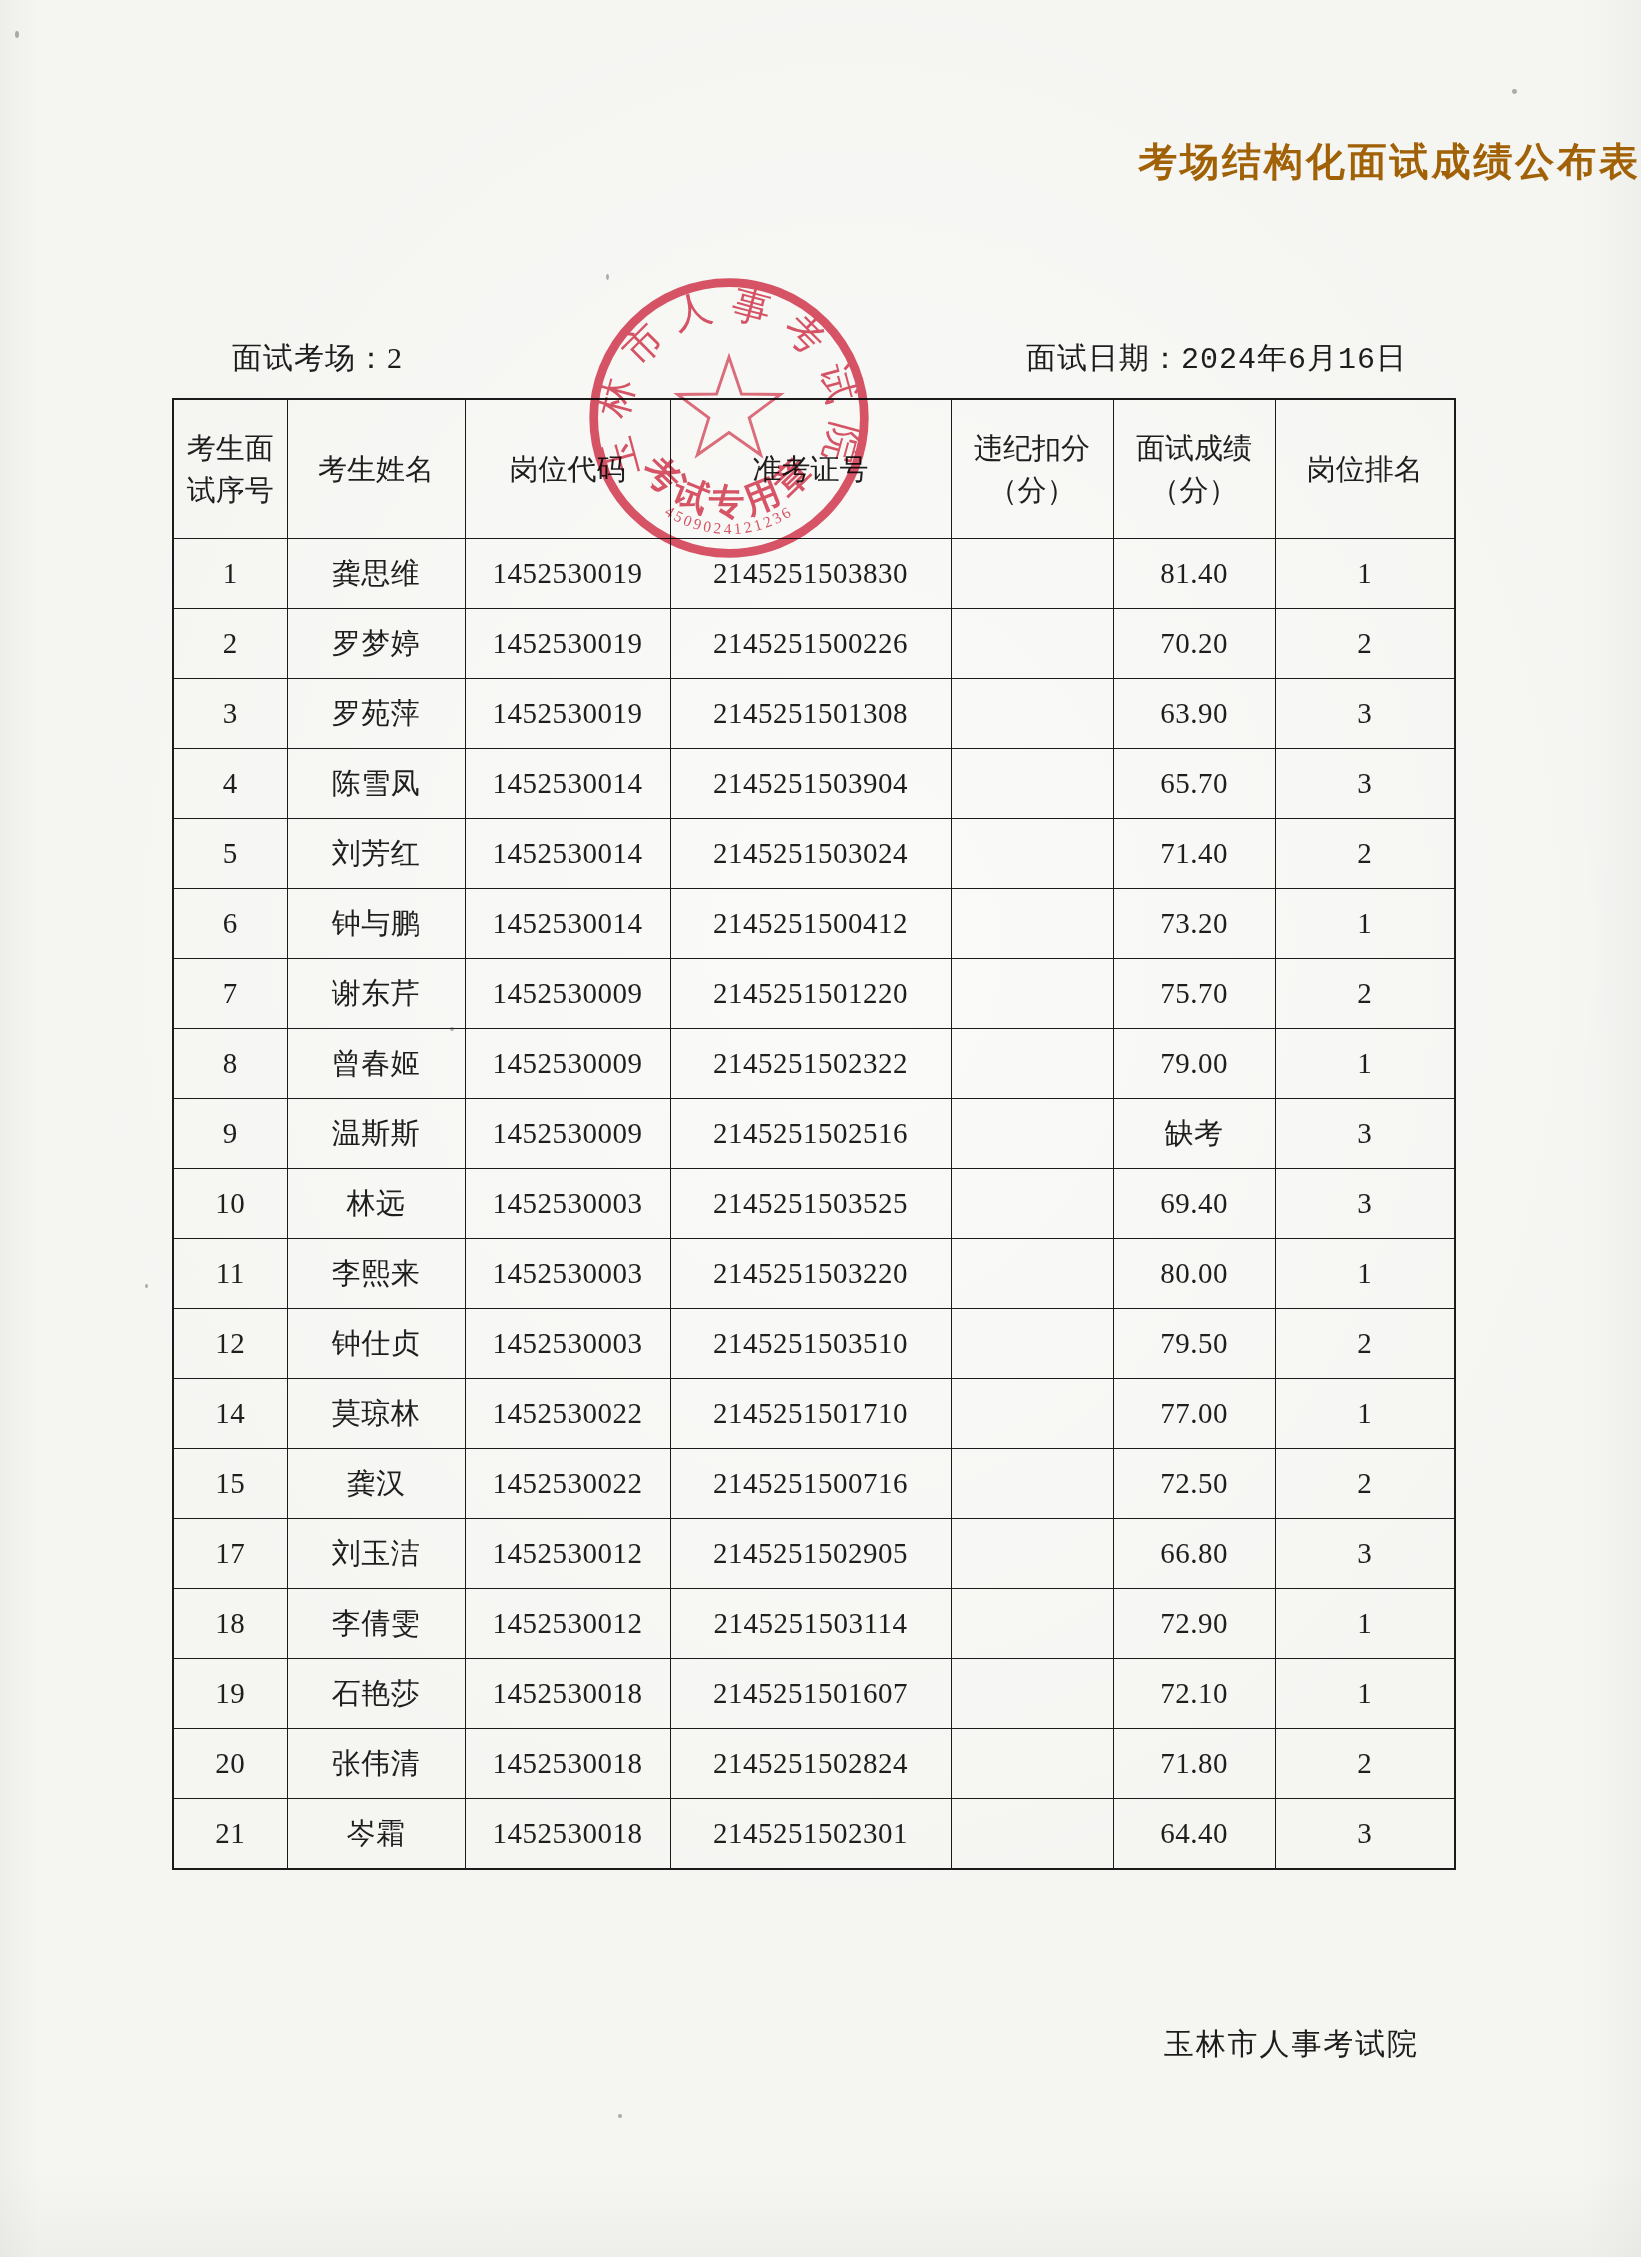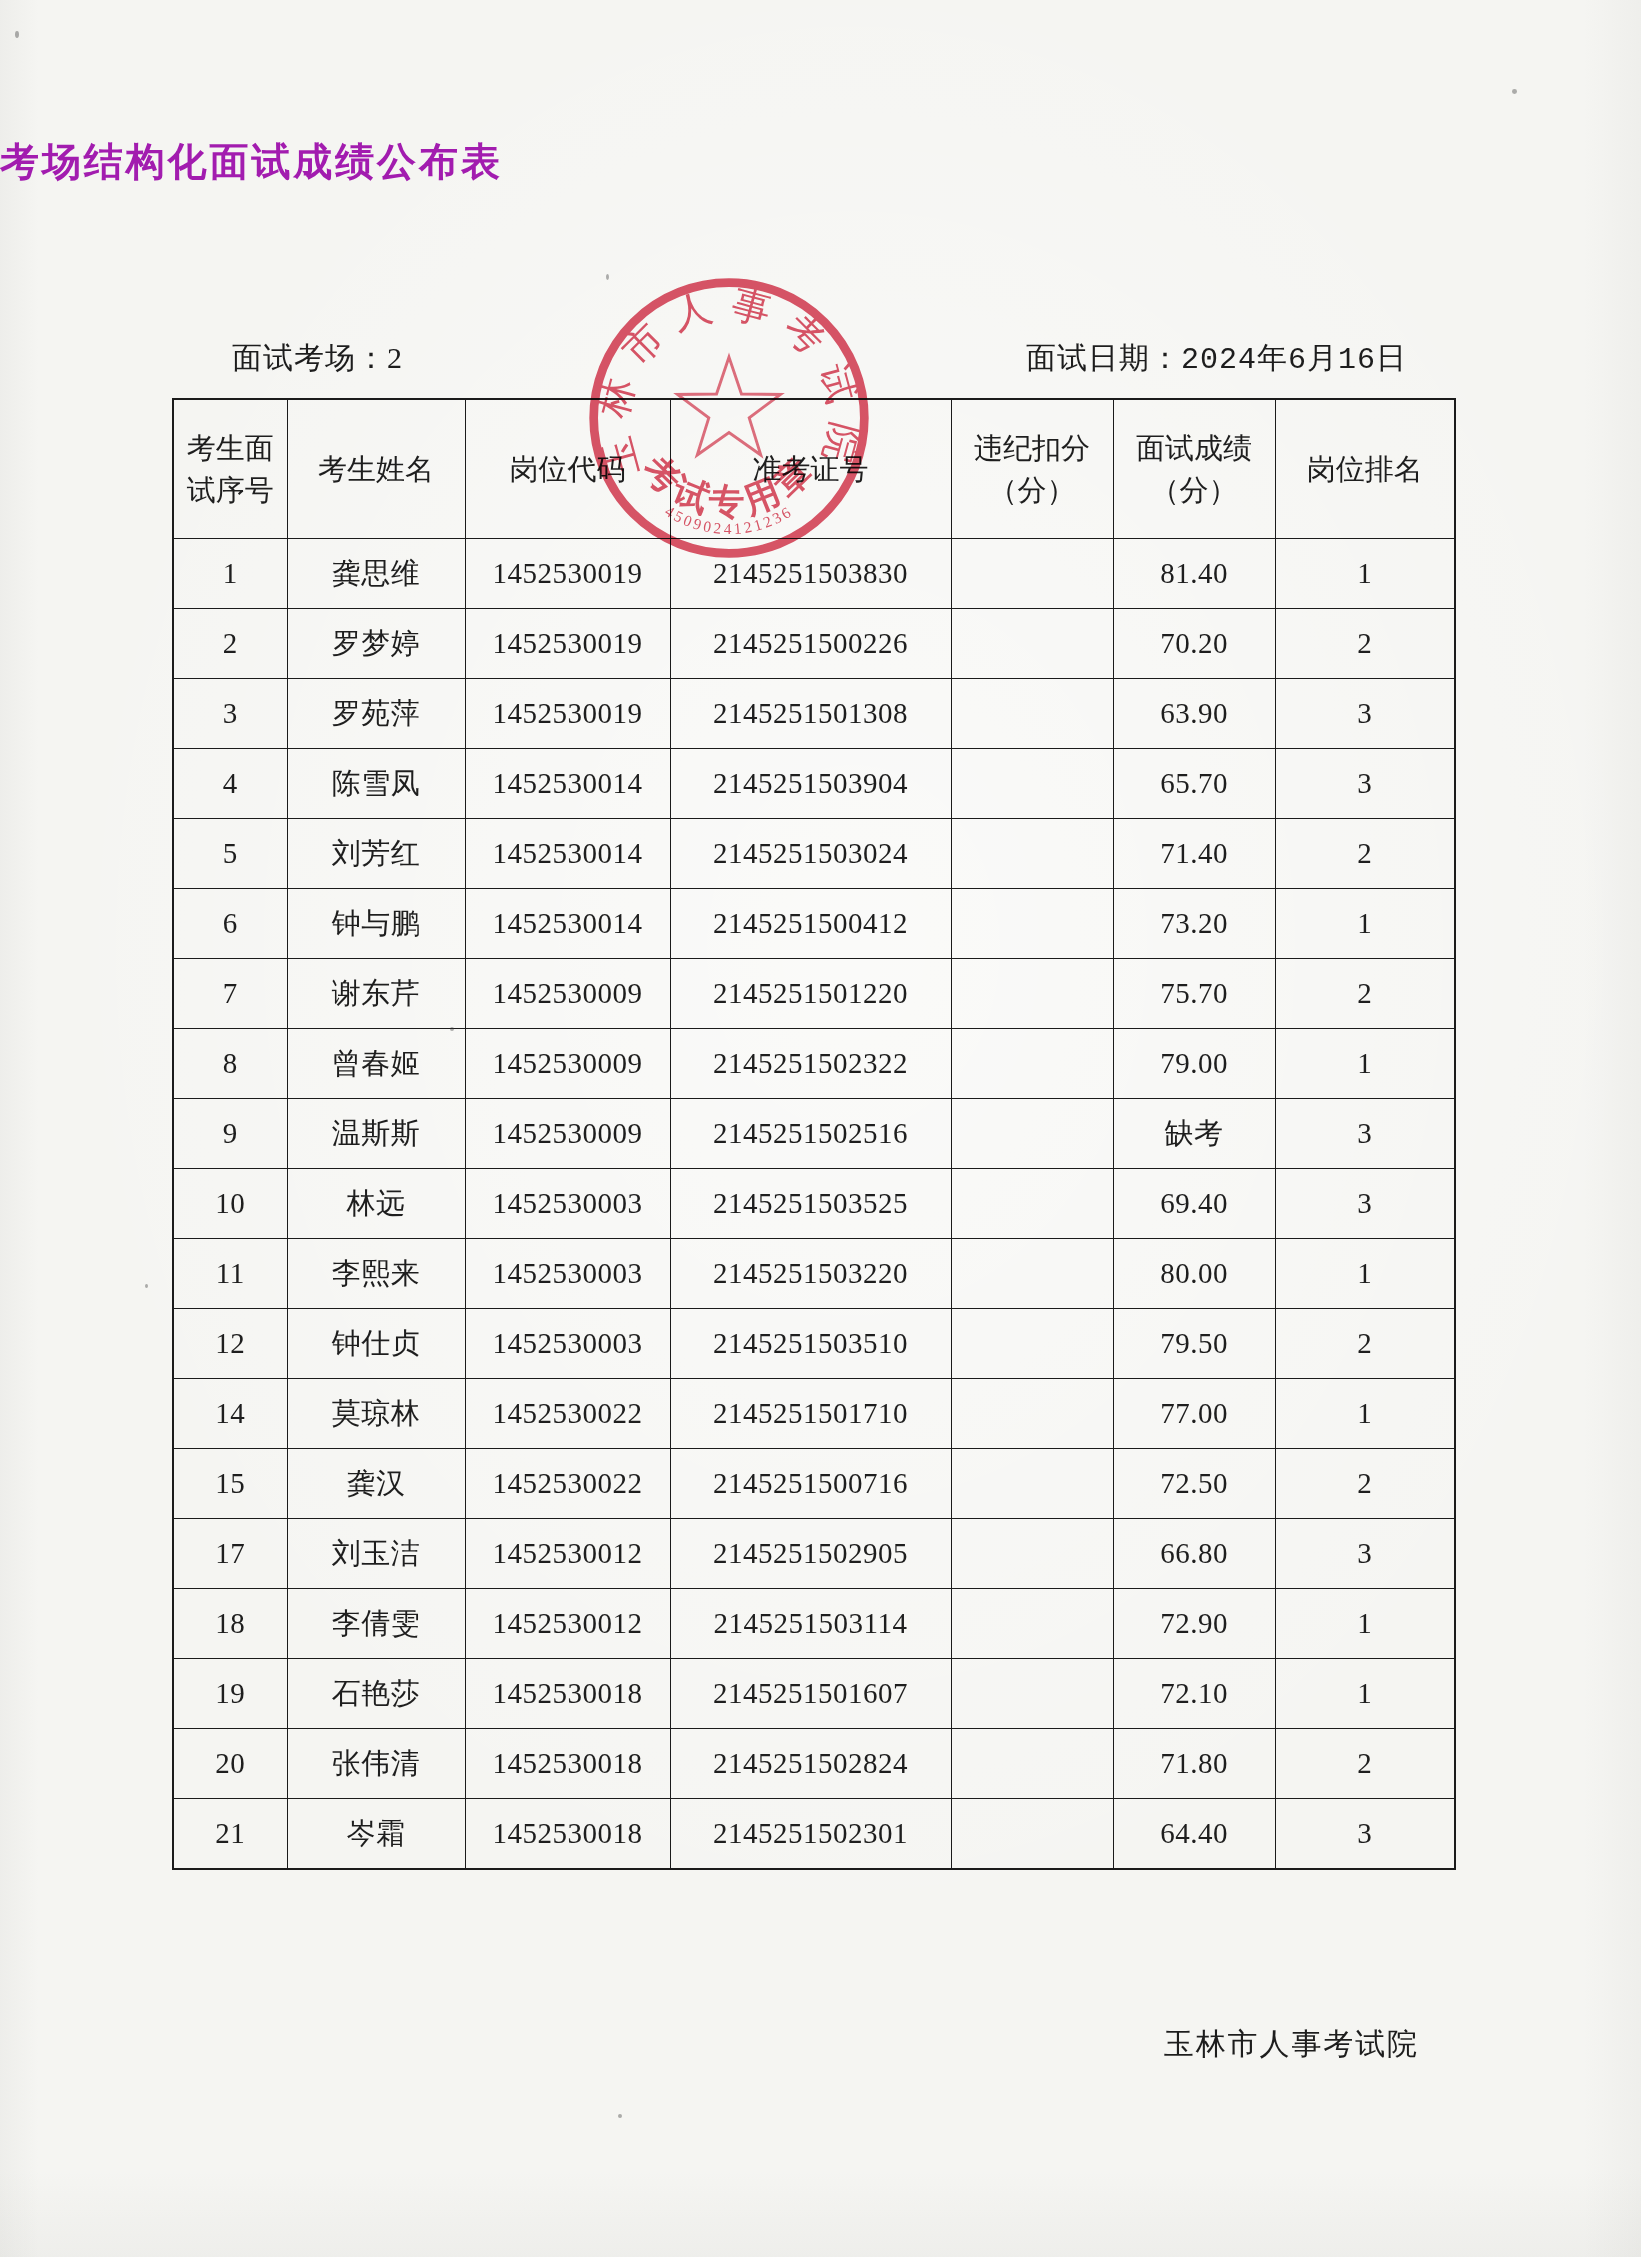--- a/index.html
+++ b/index.html
@@ -11,23 +11,23 @@
   }
   .paper-tone{
     position:absolute;inset:0;pointer-events:none;
     background:
       radial-gradient(ellipse 1159px 1448px at 52% 42%, rgba(255,255,255,.55), rgba(255,255,255,0) 70%),
       linear-gradient(90deg, rgba(120,120,115,.06) 0, rgba(120,120,115,0) 39px),
       linear-gradient(270deg, rgba(120,120,115,.05) 0, rgba(120,120,115,0) 58px),
       linear-gradient(0deg, rgba(110,110,105,.05) 0, rgba(110,110,105,0) 87px);
   }
   .page-title{
-    position:absolute;left:0;top:135px;width:1641px;text-align:left;
+    position:absolute;left:0;top:135px;width:1641px;text-align:right;
     font-family:"Liberation Sans","DejaVu Sans",sans-serif;
-    font-weight:700;font-size:39px;letter-spacing:2.9px;color:#a21caf;
+    font-weight:700;font-size:39px;letter-spacing:2.9px;color:#a16207;
   }
   .meta-row{position:absolute;left:0;top:338px;width:1515px;height:41px;font-size:30px;color:#1d1d1d;}
   .meta-room{position:absolute;left:232px;top:0;letter-spacing:1px;}
   .meta-date{position:absolute;left:1026px;top:0;letter-spacing:1px;font-family:Liberation Mono, monospace;}
   table.results{
     position:absolute;left:172px;top:398px;width:1281px;
     border-collapse:collapse;table-layout:fixed;
     font-size:29px;color:#1e1e1e;padding-left:24px;
   }
   table.results th,table.results td{

